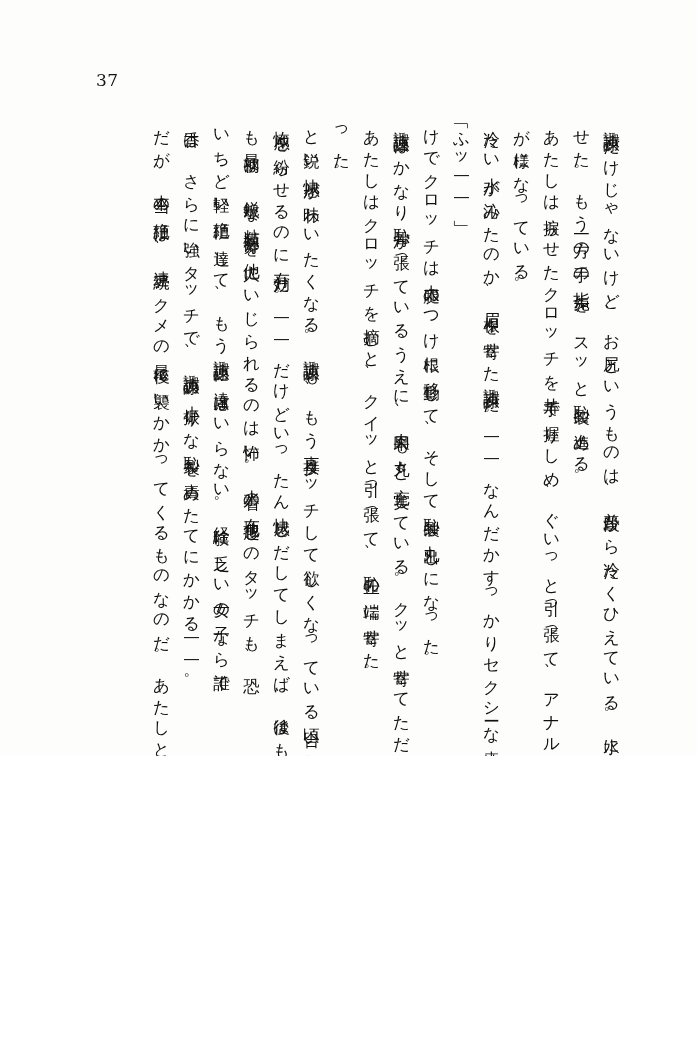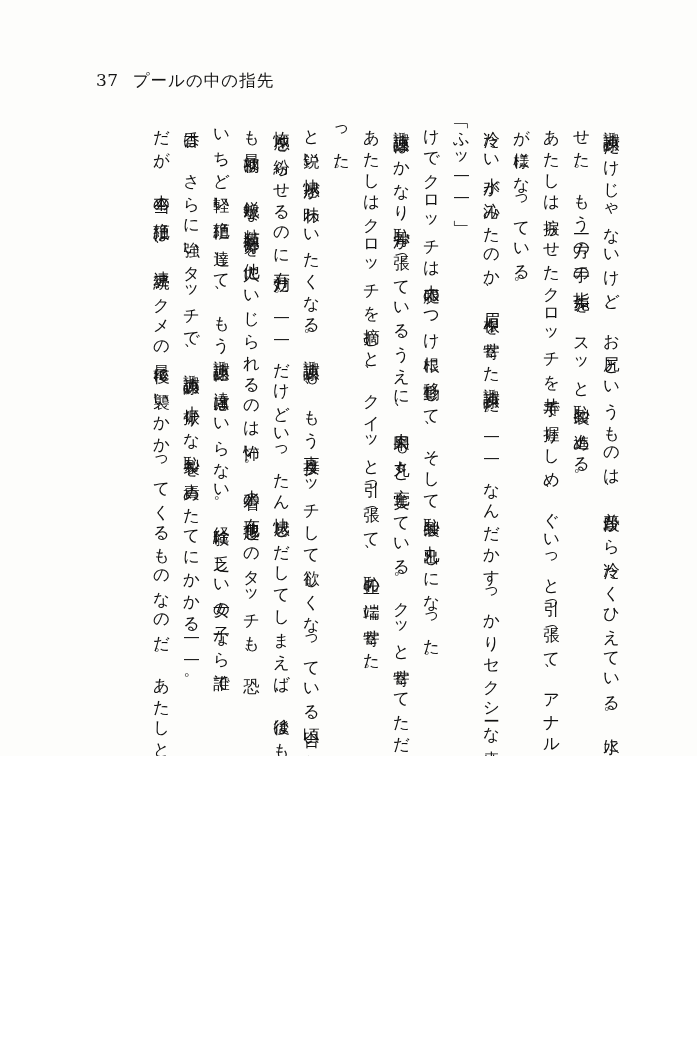--- a/index.html
+++ b/index.html
@@ -61,21 +61,20 @@
     color: #111;
   }
 </style>
 </head>
 <body>
 
 <div class="page">
 
   <div class="header">
     <span class="folio">37</span>
-    <span class="running-title">プールの中の指先</span>
   </div>
 
   <div class="body-text">
     <div class="col">だが、本当の絶頂は、連続アクメの最後に襲いかかってくるものなのだ。あたしと明日</div>
     <div class="col">香は、さらに強いタッチで、諏訪原の小振りな恥裂を責めたてにかかる——。</div>
     <div class="col">いちど軽い絶頂に達して、もう諏訪原に遠慮はいらない。経験に乏しい女の子なら誰で</div>
     <div class="col">も最初は、鋭敏な粘膜部分を他人にいじられるのは怖い。水着の布地越しのタッチも、恐</div>
     <div class="col">怖感を紛らせるのに有効だ。——だけどいったん快感しだしてしまえば、後はもっともっ</div>
     <div class="col">と鋭い快感が味わいたくなる。諏訪原も、もう直接タッチして欲しくなっている頃合いだ</div>
     <div class="col">った。</div>

